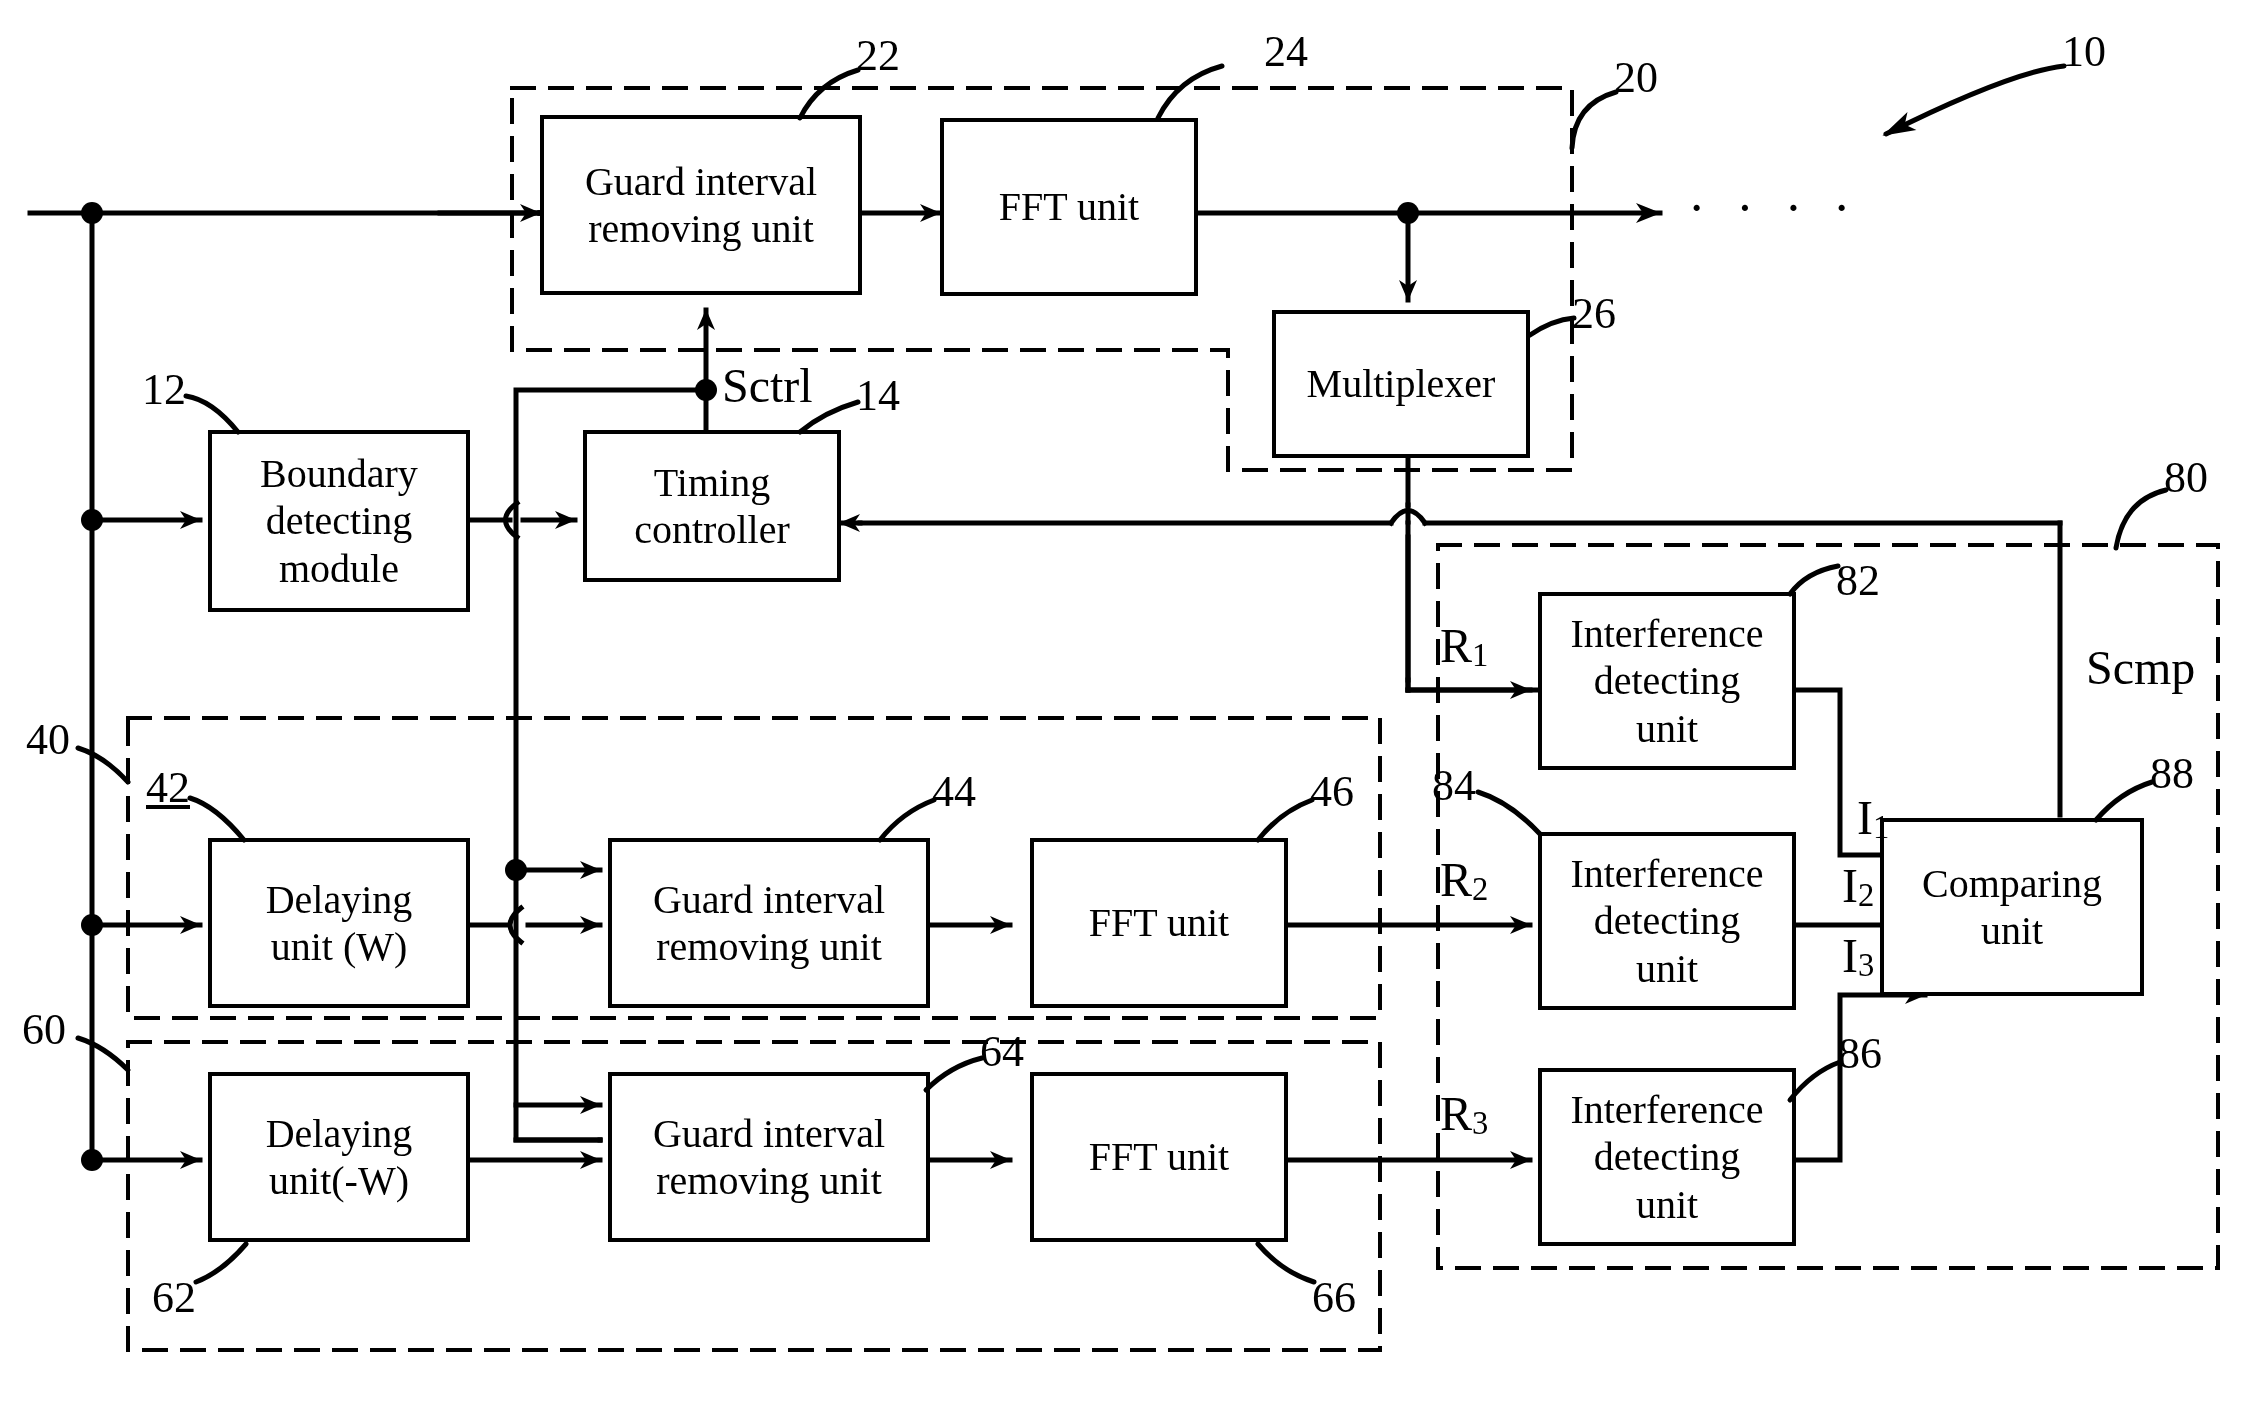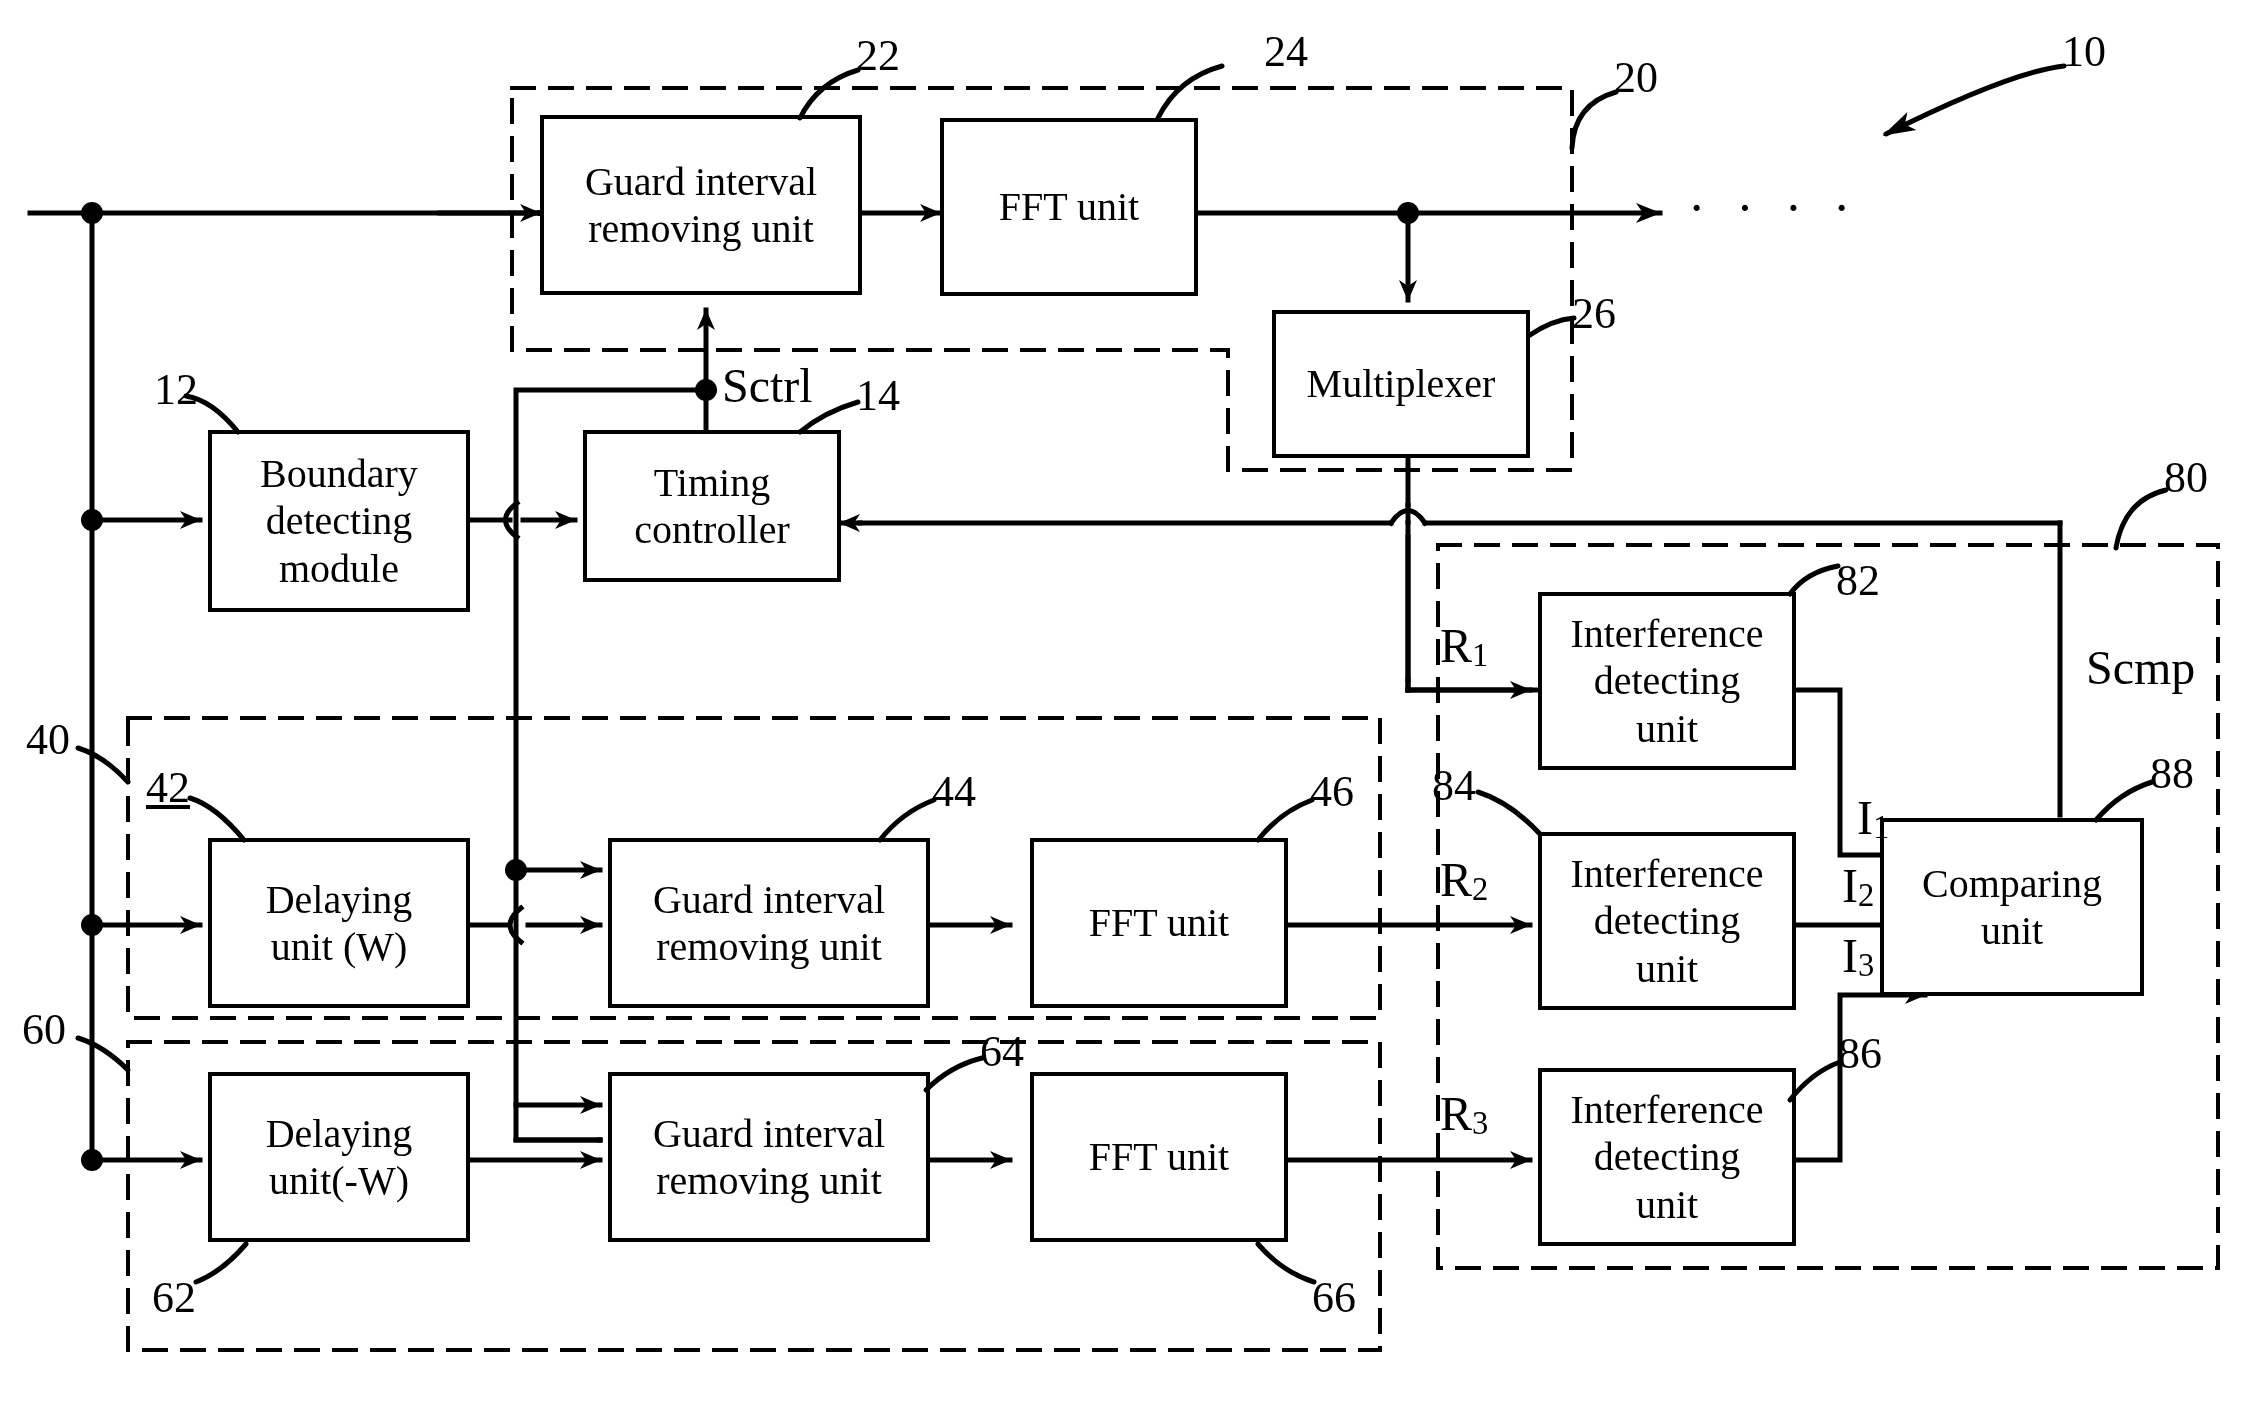--- a/index.html
+++ b/index.html
@@ -325,21 +325,21 @@
         <path d="M33,2 L0,12 L33,22 L25,12 Z" fill="#000"></path>
       </marker>
     </defs>
   </svg>
 
   <div class="reflbl" style="left:856px; top:30px;">22</div>
   <div class="reflbl" style="left:1220px; top:26px;margin-left:44px;">24</div>
   <div class="reflbl" style="left:1614px; top:52px;">20</div>
   <div class="reflbl" style="left:2062px; top:26px;">10</div>
   <div class="reflbl" style="left:1572px; top:288px;">26</div>
-  <div class="reflbl" style="left:154px; top:364px;">12</div>
+  <div class="reflbl" style="left:142px; top:364px;">12</div>
   <div class="reflbl" style="left:856px; top:370px;">14</div>
   <div class="reflbl" style="left:2164px; top:452px;">80</div>
   <div class="reflbl" style="left:1836px; top:534px;margin-top:21px;">82</div>
   <div class="reflbl" style="left:1432px; top:760px;">84</div>
   <div class="reflbl" style="left:1838px; top:1028px;">86</div>
   <div class="reflbl" style="left:2150px; top:748px;">88</div>
   <div class="reflbl" style="left:26px; top:714px;">40</div>
   <div class="reflbl" style="left:146px; top:762px;text-decoration:underline;">42</div>
   <div class="reflbl" style="left:932px; top:766px;">44</div>
   <div class="reflbl" style="left:1310px; top:766px;">46</div>

